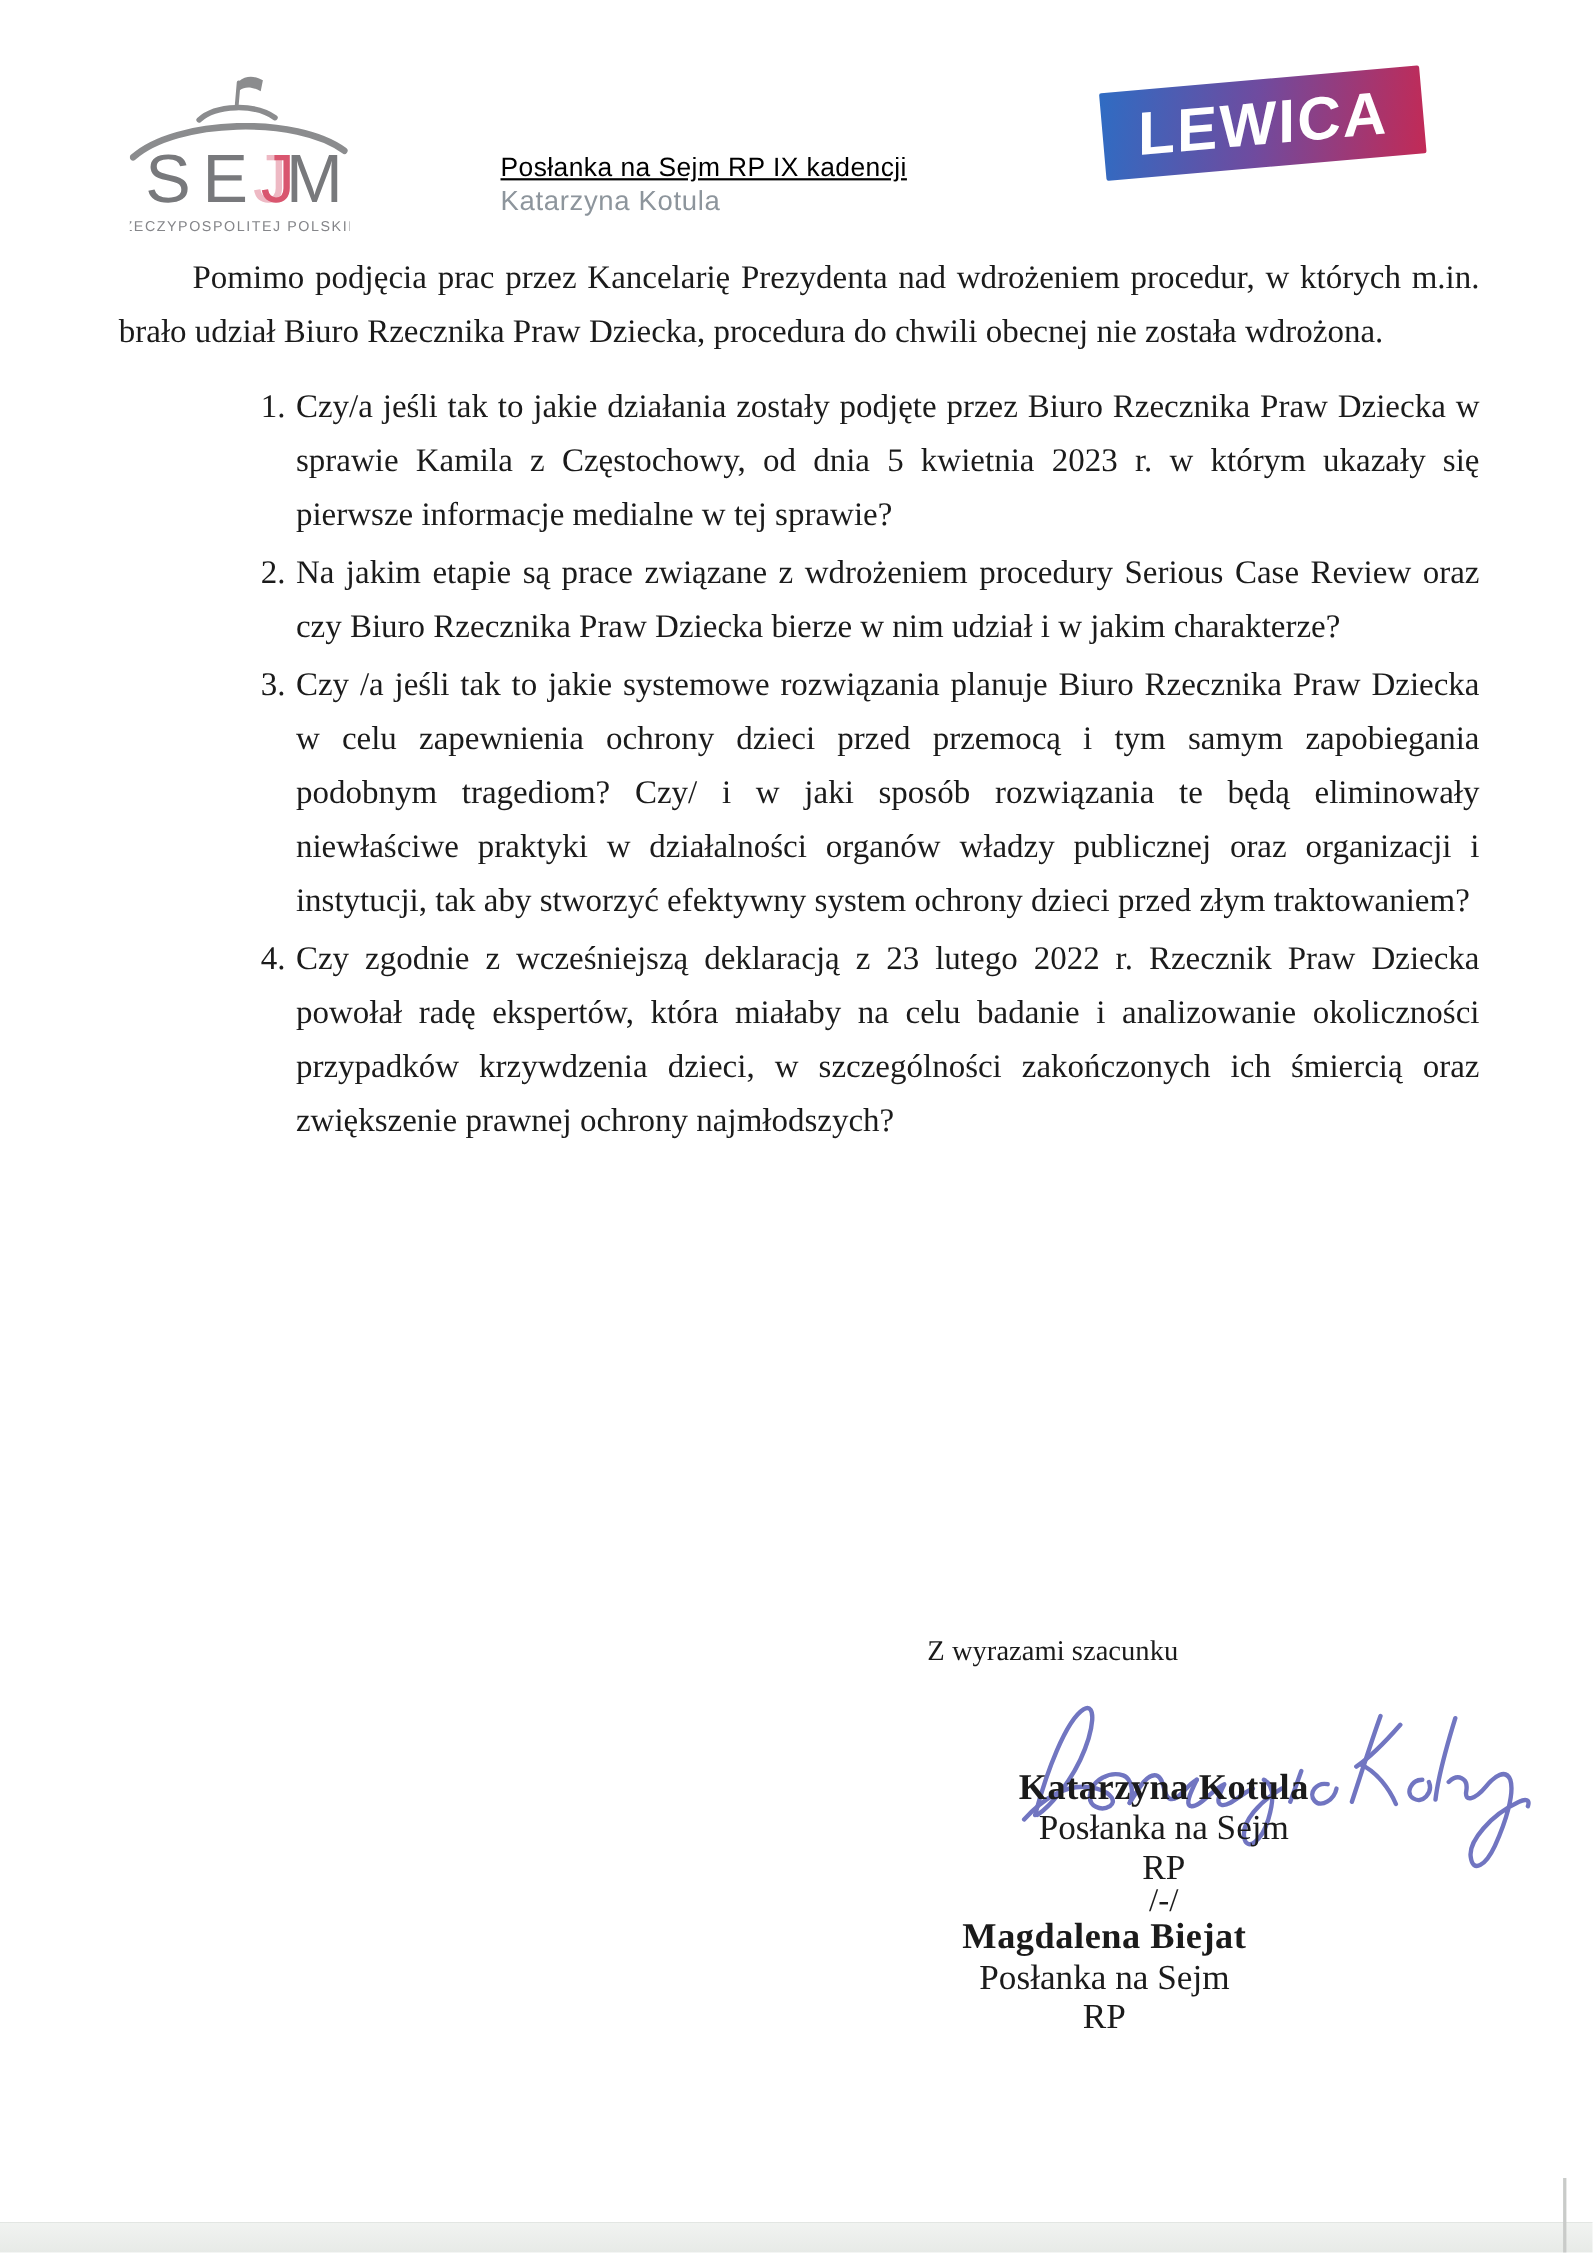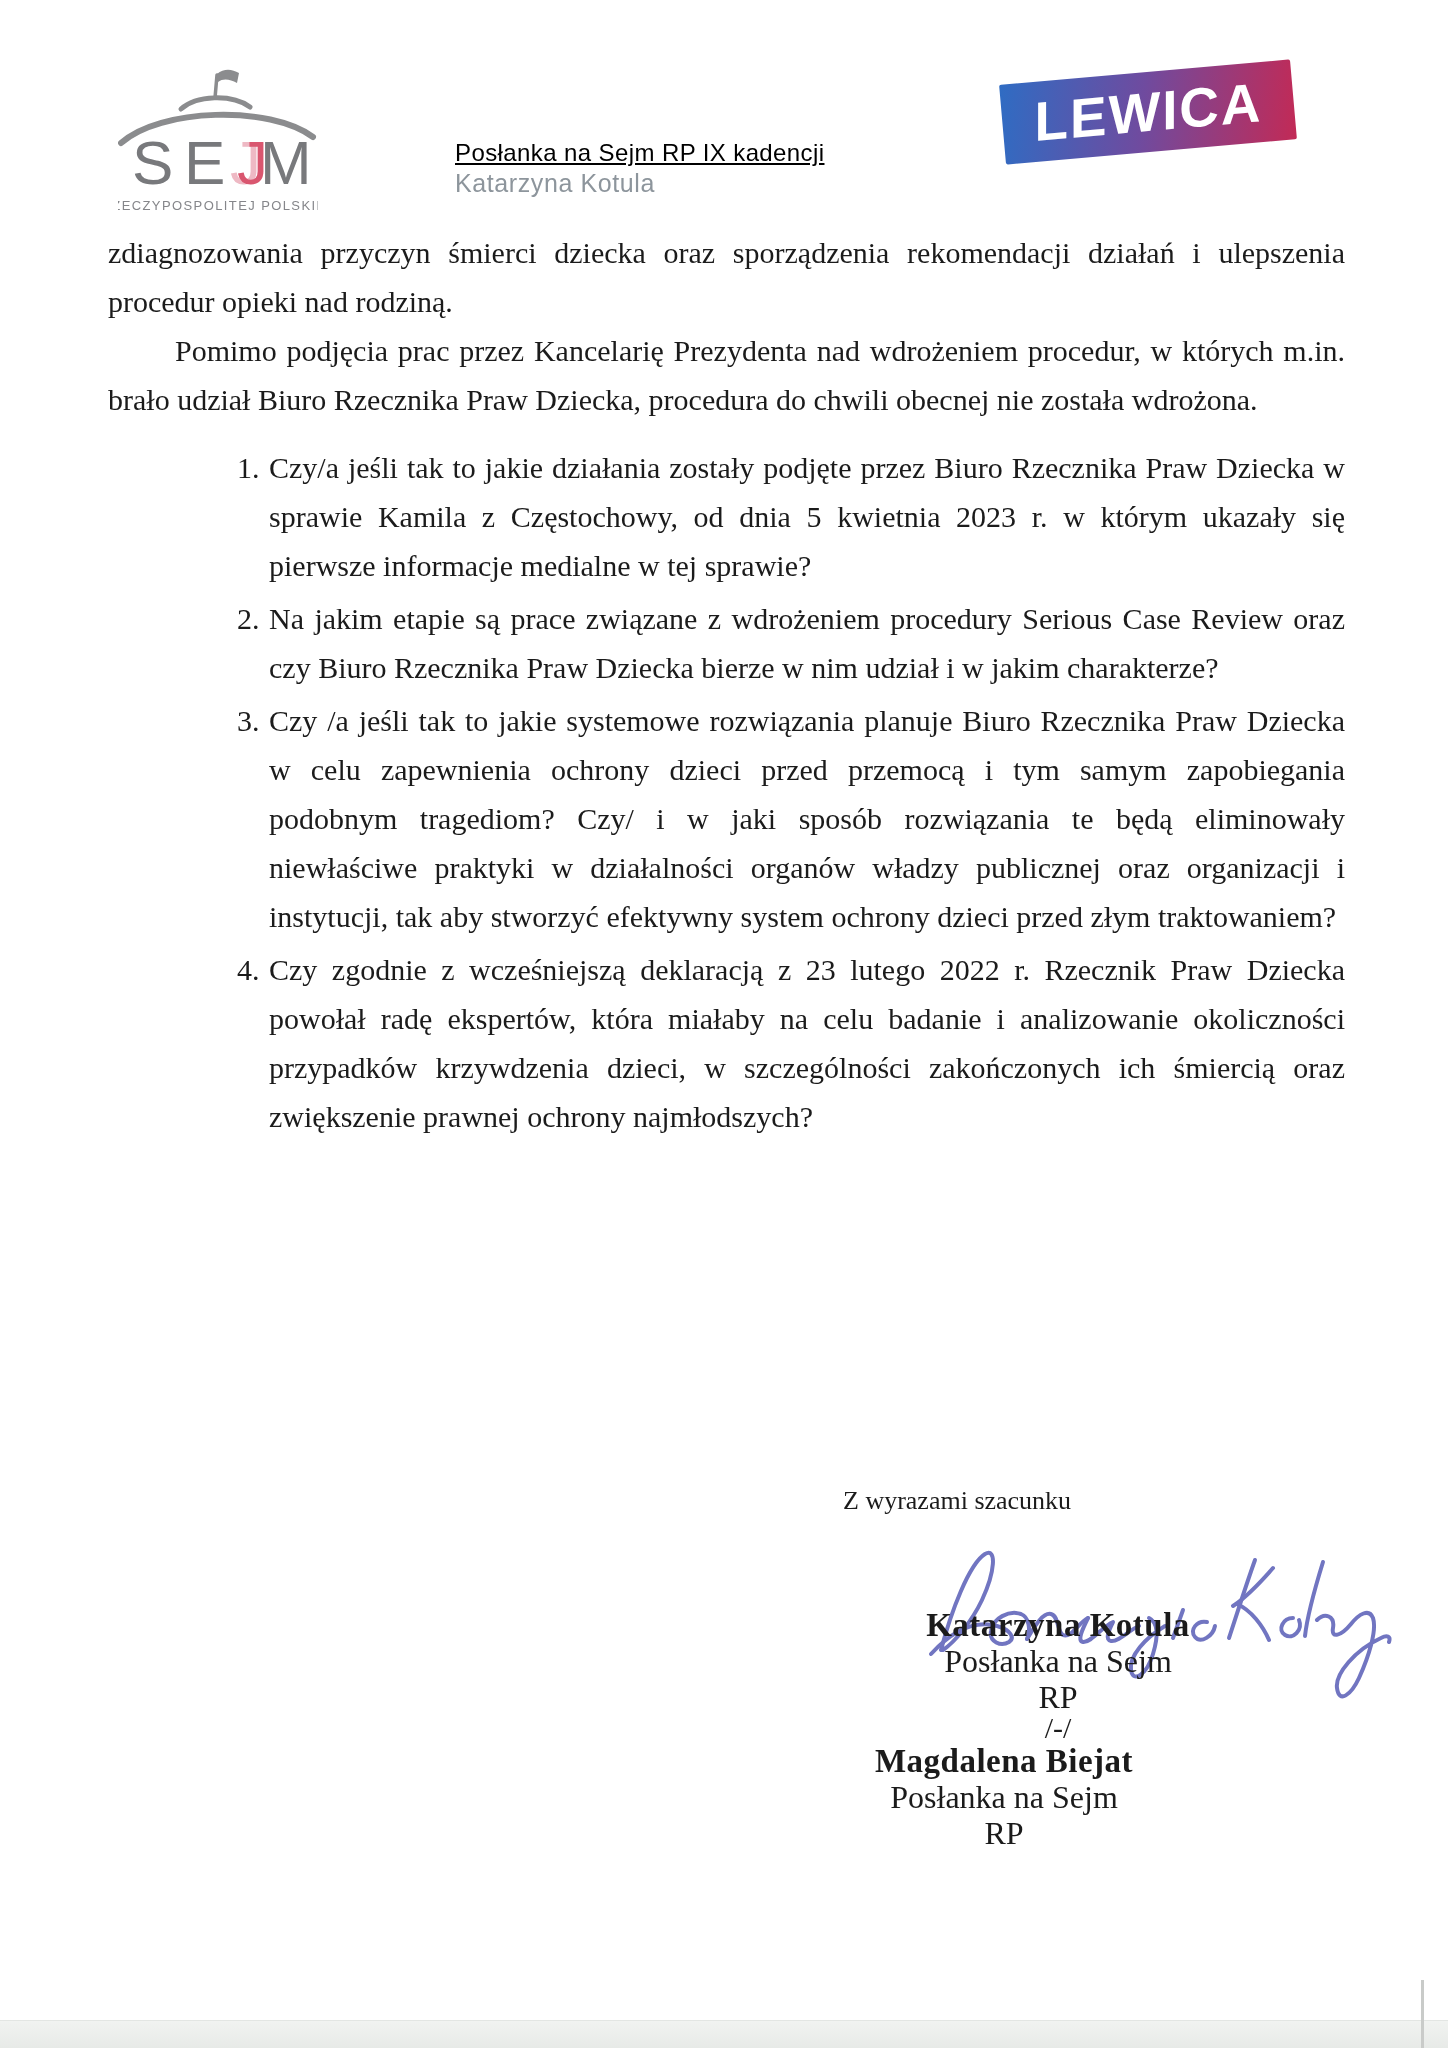--- a/index.html
+++ b/index.html
@@ -91,21 +91,20 @@
       <div class="l1">Posłanka na Sejm RP IX kadencji</div>
       <div class="l2">Katarzyna Kotula</div>
     </div>
 
     <div class="lewica">
       <span>LEWICA</span>
     </div>
   </div>
 
   <div class="content">
-    <p class="p1">zdiagnozowania przyczyn śmierci dziecka oraz sporządzenia rekomendacji działań i ulepszenia procedur opieki nad rodziną.</p>
     <p class="p-indent p2">Pomimo podjęcia prac przez Kancelarię Prezydenta nad wdrożeniem procedur, w których m.in. brało udział Biuro Rzecznika Praw Dziecka, procedura do chwili obecnej nie została wdrożona.</p>
 
 
     <ol class="questions">
       <li>Czy/a jeśli tak to jakie działania zostały podjęte przez Biuro Rzecznika Praw Dziecka w sprawie Kamila z Częstochowy, od dnia 5 kwietnia 2023 r. w którym ukazały się pierwsze informacje medialne w tej sprawie?</li>
       <li>Na jakim etapie są prace związane z wdrożeniem procedury Serious Case Review oraz czy Biuro Rzecznika Praw Dziecka bierze w nim udział i w jakim charakterze?</li>
       <li>Czy /a jeśli tak to jakie systemowe rozwiązania planuje Biuro Rzecznika Praw Dziecka w celu zapewnienia ochrony dzieci przed przemocą i tym samym zapobiegania podobnym tragediom? Czy/ i w jaki sposób rozwiązania te będą eliminowały niewłaściwe praktyki w działalności organów władzy publicznej oraz organizacji i instytucji, tak aby stworzyć efektywny system ochrony dzieci przed złym traktowaniem?</li>
       <li>Czy zgodnie z wcześniejszą deklaracją z 23 lutego 2022 r. Rzecznik Praw Dziecka powołał radę ekspertów, która miałaby na celu badanie i analizowanie okoliczności przypadków krzywdzenia dzieci, w szczególności zakończonych ich śmiercią oraz zwiększenie prawnej ochrony najmłodszych?</li>
     </ol>
   </div>

